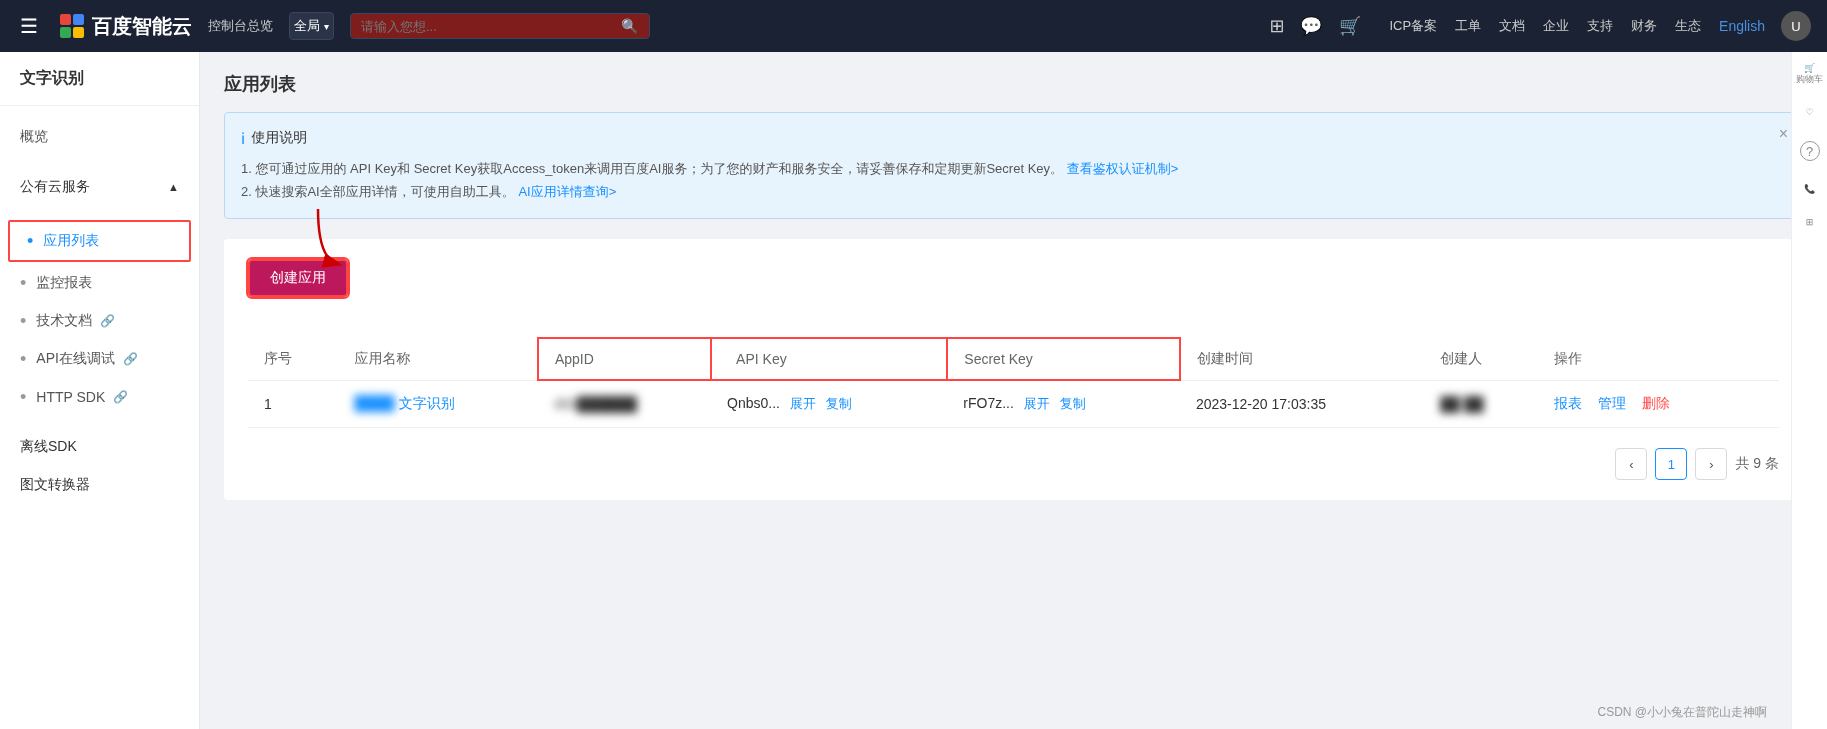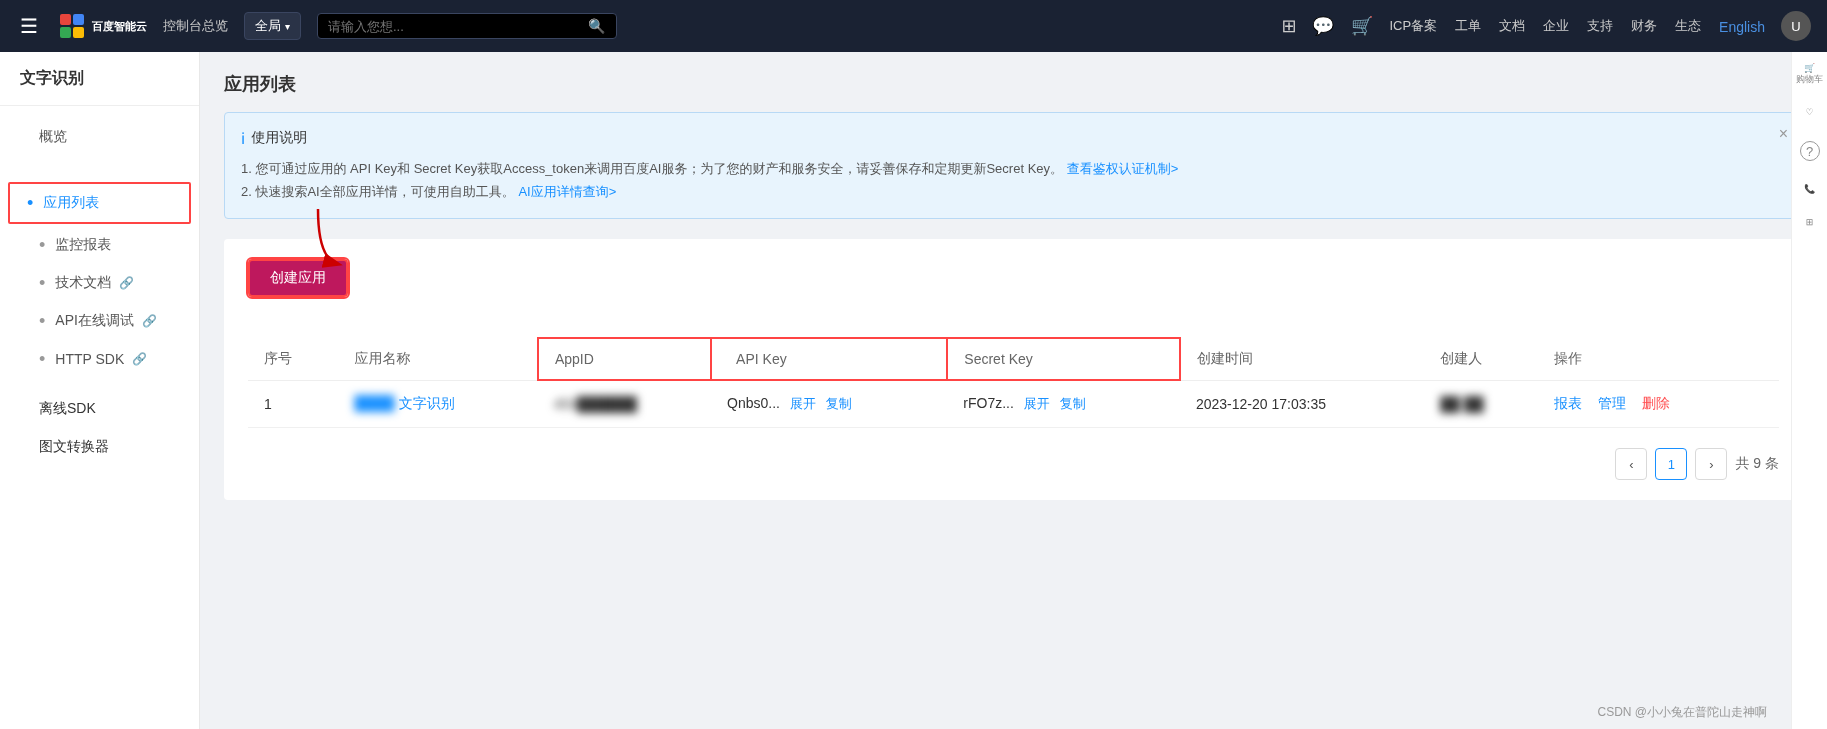--- a/index.html
+++ b/index.html
@@ -21,74 +21,75 @@
       color: #fff;
       font-size: 20px;
       cursor: pointer;
       padding: 4px;
     }
     .topnav-logo {
       display: flex;
       align-items: center;
       gap: 6px;
       color: #fff;
-      font-size: 11px;
+      font-size: 20px;
       font-weight: bold;
       white-space: nowrap;
     }
     .logo-icon {
       width: 28px;
       height: 28px;
     }
     .topnav-console {
       color: #ccc;
       font-size: 13px;
       white-space: nowrap;
     }
     .topnav-region {
       display: flex;
       align-items: center;
       gap: 4px;
       background: #2a3347;
       border: 1px solid #3a4560;
       border-radius: 4px;
-      padding: 4px 10px;
+      padding: 4px 4px;
       color: #fff;
       cursor: pointer;
       font-size: 13px;
     }
     .topnav-search {
       flex: 1;
       max-width: 300px;
       display: flex;
       align-items: center;
-      background: #000000;
+      background: #7f1d1d;
       border: 1px solid #3a4560;
       border-radius: 4px;
       padding: 4px 10px;
     }
     .topnav-search input {
       background: transparent;
       border: none;
       outline: none;
       color: #aaa;
       font-size: 13px;
       width: 100%;
     }
     .topnav-search-icon {
       color: #aaa;
       font-size: 14px;
     }
     .topnav-spacer { flex: 1; }
     .topnav-links {
       display: flex;
-      align-items: flex-end;
+      align-items: center;
       gap: 18px;
       color: #ccc;
       font-size: 13px;
+      margin-left: 12px;
     }
     .topnav-links span {
       cursor: pointer;
       white-space: nowrap;
     }
     .topnav-icon-group {
       display: flex;
       align-items: center;
       gap: 16px;
       color: #ccc;
@@ -138,21 +139,20 @@
       padding: 12px 0;
     }
     .sidebar-item {
       padding: 10px 20px;
       color: #555;
       cursor: pointer;
       font-size: 14px;
       display: flex;
       align-items: center;
       gap: 8px;
-      margin-left: 19px;
     }
     .sidebar-item.active {
       color: #1890ff;
       font-weight: 500;
     }
     .sidebar-item.active .dot { color: #1890ff; }
     .sidebar-group-header {
       padding: 10px 20px;
       color: #333;
       font-weight: 500;
@@ -411,20 +411,24 @@
 
   <aside class="sidebar">
     <div class="sidebar-title">文字识别</div>
 
     <div class="sidebar-section">
       <div class="sidebar-item">
         <span>概览</span>
       </div>
     </div>
 
+    <div class="sidebar-group-header">
+      <span>公有云服务</span>
+      <span style="font-size:11px;">▲</span>
+    </div>
 
     <div class="sidebar-section">
 
       <div class="sidebar-item active highlight-box active-border" style="border-color:#ff4444;margin:2px 8px;border-radius:2px;">
         <span class="dot">•</span>
         <span>应用列表</span>
       </div>
 
       <div class="sidebar-item">
         <span class="dot">•</span>

